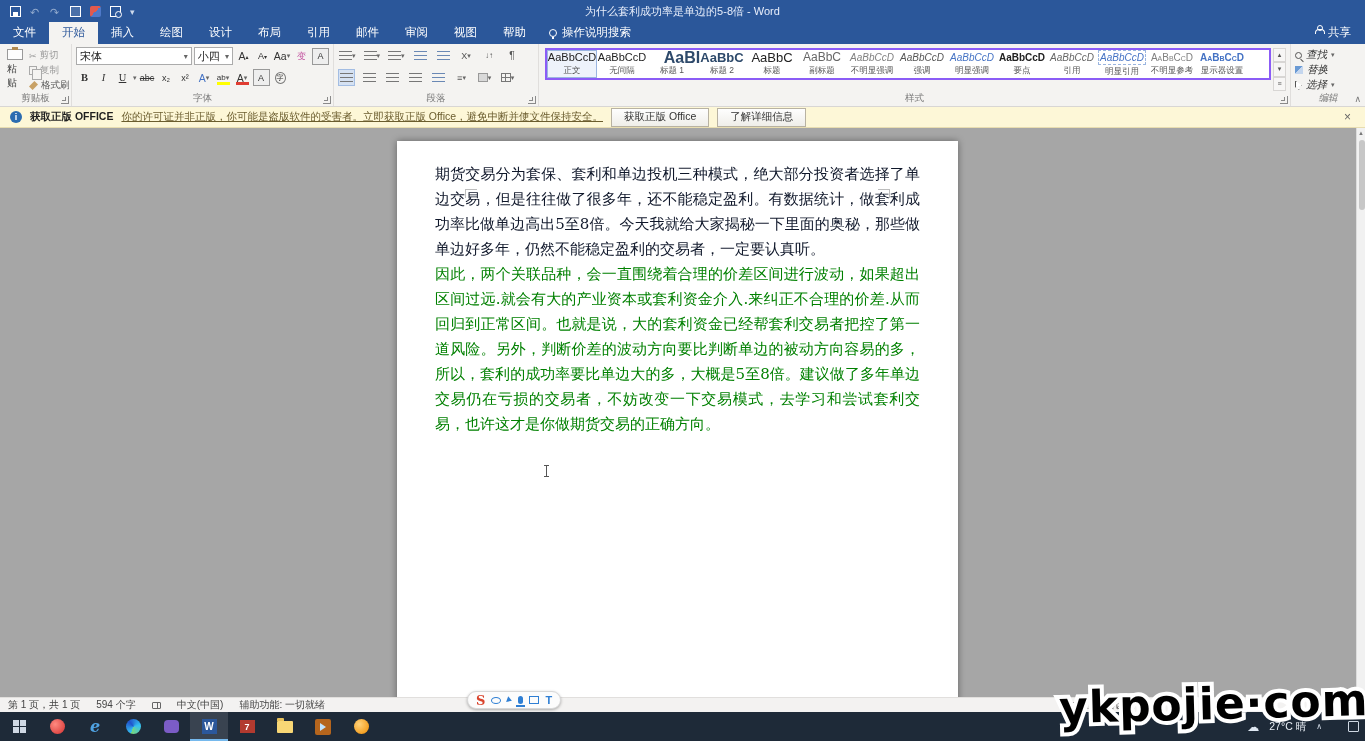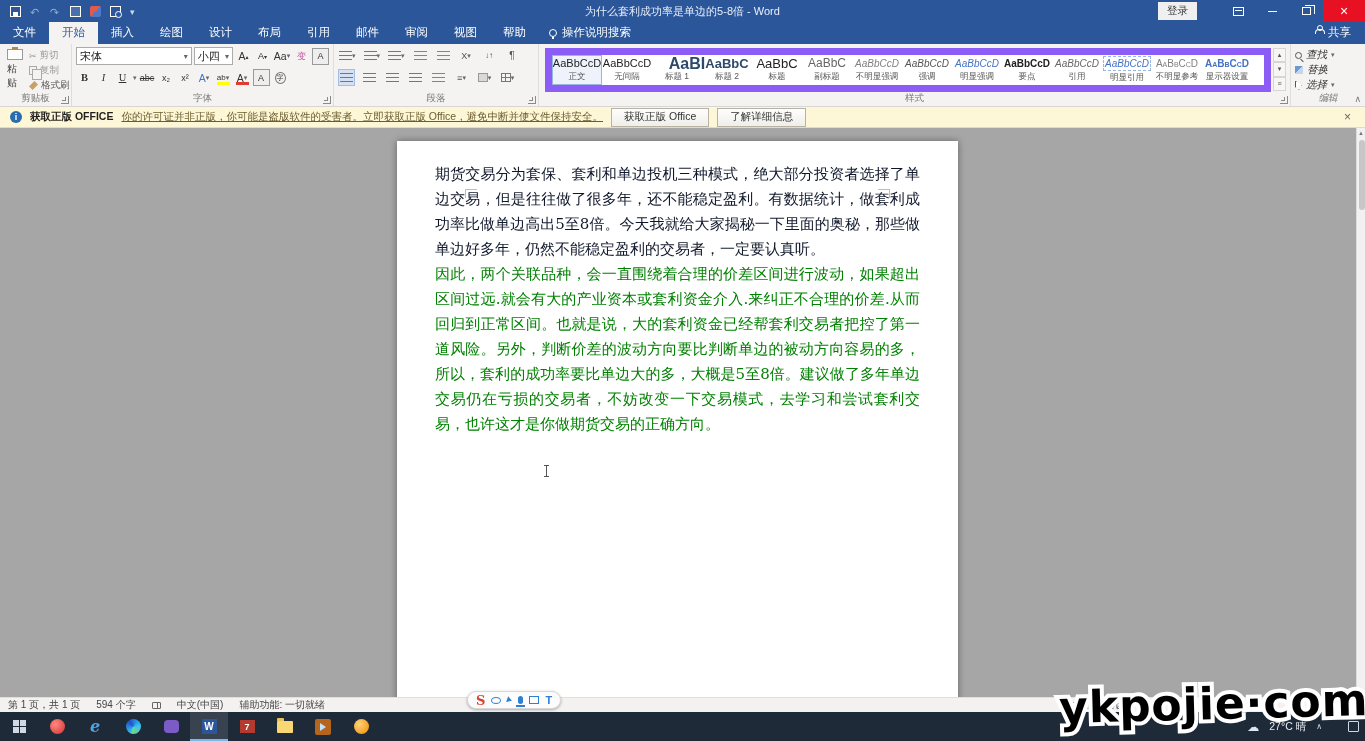--- a/index.html
+++ b/index.html
@@ -79,21 +79,21 @@
   .underA::after{content:"";position:absolute;left:2px;bottom:1px;right:2px;height:3px;}
   .hl::after{background:#ffff00;}
   .fc::after{background:#e03c32;}
   .abox{border:1px solid #999;background:#eee;font-size:9px;}
   
   .g-para{width:205px;}
   .pline{width:13px;height:10px;background:repeating-linear-gradient(to bottom,#6a88b4 0 1.5px,transparent 1.5px 4px);}
   .pline.gray{background:repeating-linear-gradient(to bottom,#777 0 1.5px,transparent 1.5px 4px);}
   
   .g-styles{flex:1;display:flex;}
-  .gallery{background:#fff;border:7px solid #8b5cf6;margin:1px 2px;display:flex;overflow:hidden;height:44px;flex:1;}
+  .gallery{background:#fff;border:2px solid #8b5cf6;margin:1px 2px;display:flex;overflow:hidden;height:32px;flex:1;}
   .st{width:50px;display:flex;flex-direction:column;align-items:center;justify-content:center;gap:1px;border:1px solid transparent;}
   .st .prev{font-size:11px;color:#222;line-height:13px;white-space:nowrap;}
   .st .nm{font-size:8.5px;color:#555;white-space:nowrap;}
   .st.sel{border:1px solid #9ab5e0;background:#eef3fb;}
   .st.h1 .prev{font-size:16px;font-weight:bold;color:#2e4a6b;margin-left:20px;}
   .st.h2 .prev{font-size:13px;font-weight:bold;color:#2e4a6b;}
   .st.ttl .prev{font-size:13px;color:#222;}
   .st.sub .prev{font-size:12px;color:#666;}
   .st.sem .prev{font-style:italic;color:#808080;font-size:10px;}
   .st.em .prev{font-style:italic;color:#555;font-size:10px;}
@@ -194,35 +194,20 @@
   <div class="qat">
     <span class="ic i-save"></span>
     <span class="ic i-undo"></span>
     <span class="ic i-redo"></span>
     <span class="ic i-newdoc"></span>
     <span class="ic i-colorful"></span>
     <span class="ic i-findpage"></span>
     <span class="qat-dd"></span>
   </div>
   <div id="win-title">为什么套利成功率是单边的5-8倍 - Word</div>
-  <div class="tb-right">
-    <span class="signin">登录</span>
-    <span class="tb-btn">
-        <span class="i-ribbonopts"></span>
-      </span>
-    <span class="tb-btn">
-        <span class="i-min"></span>
-      </span>
-    <span class="tb-btn">
-        <span class="i-restore"></span>
-      </span>
-    <span class="tb-btn close">
-        <span class="i-close-x"></span>
-      </span>
-  </div>
 </div>
 
 <div id="tabsrow">
   <div style="display:flex;align-items:flex-end;">
 
   <div class="tab file">文件</div>
       <div class="tab active">开始</div>
       <div class="tab">插入</div>
       <div class="tab">绘图</div>
       <div class="tab">设计</div>

